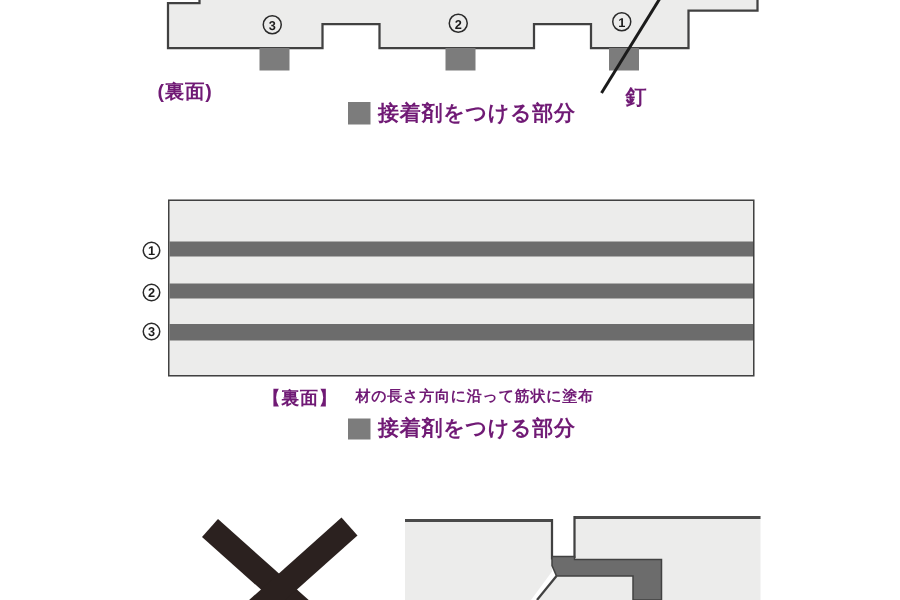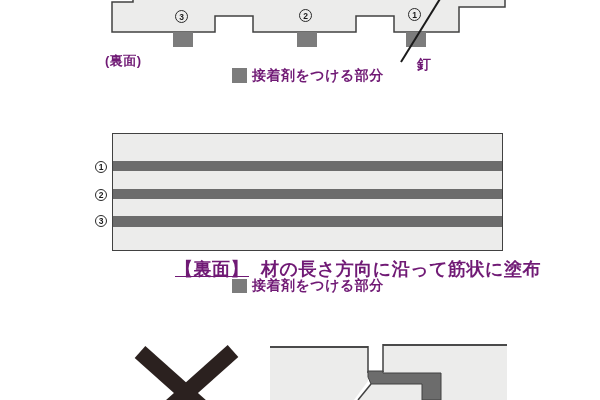--- a/index.html
+++ b/index.html
@@ -56,22 +56,22 @@
     <span>1</span>
   </span>
   <span class="marker m12" style="left:95px;top:189px;">
     <span>2</span>
   </span>
   <span class="marker m12" style="left:95px;top:215px;">
     <span>3</span>
   </span>
 
   <div class="abs" style="left:175px;top:257px;display:flex;gap:12px;">
-    <span class="jp" style="font-size:18px;text-decoration:underline;">【裏面】</span>
-    <span class="jp" style="font-size:18px;">材の長さ方向に沿って筋状に塗布</span>
+    <span class="jp" style="font-size:12px;">【裏面】</span>
+    <span class="jp" style="font-size:10px;">材の長さ方向に沿って筋状に塗布</span>
   </div>
 
   <div class="legend-square" style="left:232px;top:279px;height:14px;"></div>
   <div class="abs jp" style="left:252px;top:277px;font-size:14px;">接着剤をつける部分</div>
 
   <svg class="abs" style="left:125px;top:344px;" width="125" height="56" viewBox="0 0 125 56">
     <line x1="15" y1="8" x2="108" y2="91" stroke="#2b211f" stroke-width="16"></line>
     <line x1="108" y1="7" x2="15" y2="90" stroke="#2b211f" stroke-width="16"></line>
   </svg>
 

